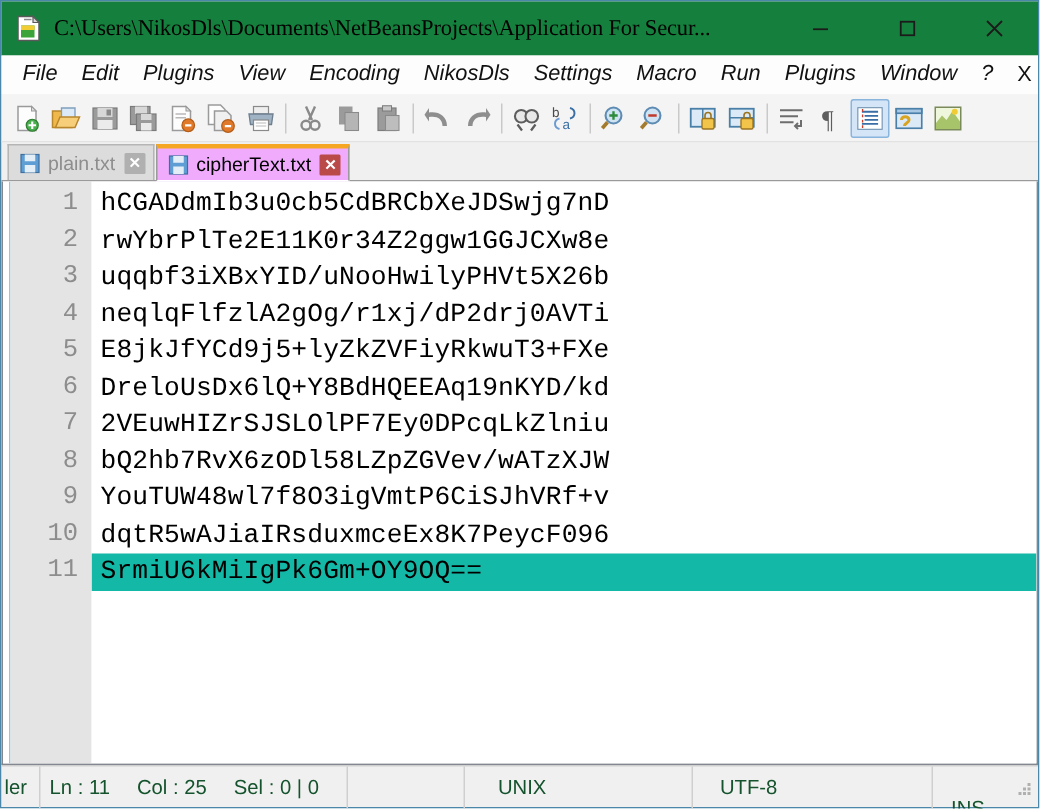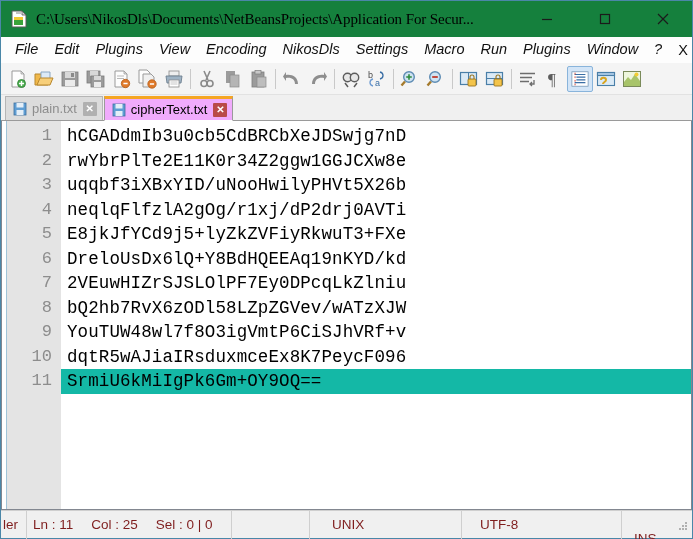--- a/index.html
+++ b/index.html
@@ -233,21 +233,21 @@
 
   
   .statusbar {
     height: 28px;
     background: #f0f0f0;
     border-top: 1px solid #cfcfcf;
     display: flex;
     align-items: center;
     flex: 0 0 auto;
     font-size: 13.5px;
-    color: #7f1d1d;
+    color: #14532d;
     box-sizing: border-box;
   }
   .sb-cell {
     height: 28px;
     display: flex;
     align-items: center;
     box-sizing: border-box;
     border-right: 1px solid #cfcfcf;
     padding: 0 8px;
     white-space: nowrap;

